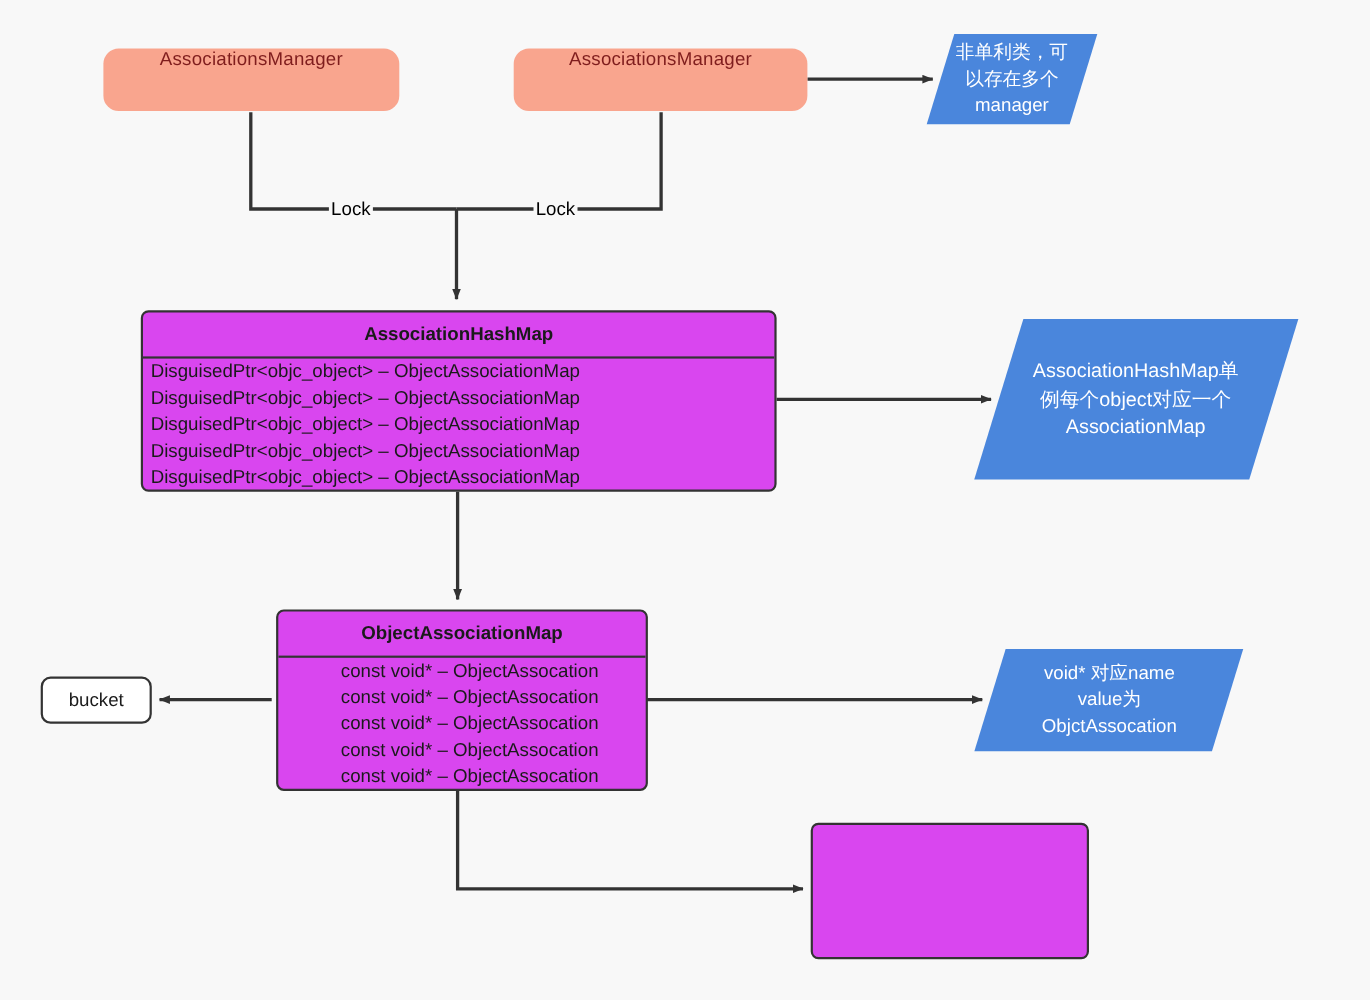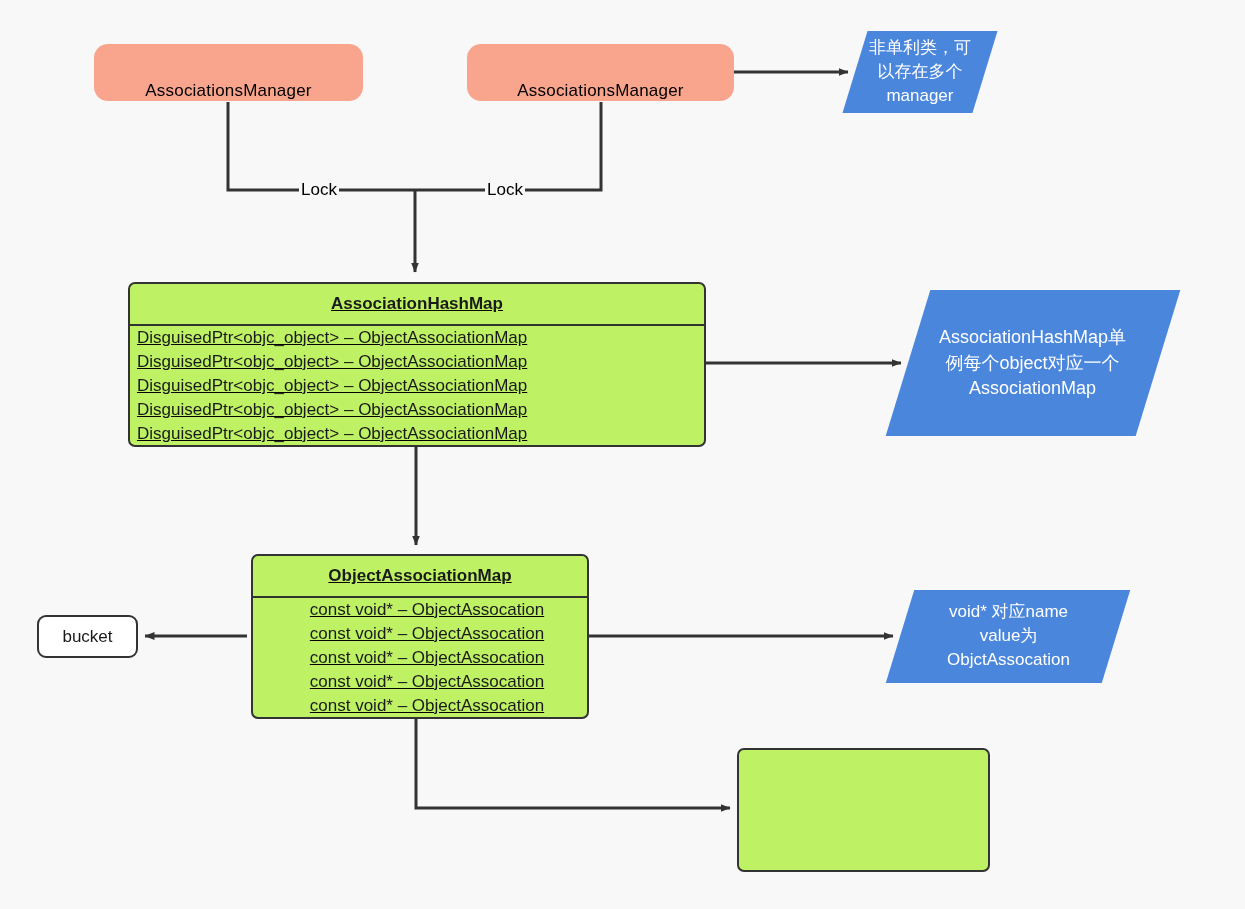--- a/index.html
+++ b/index.html
@@ -28,23 +28,23 @@
     height: 909px;
     pointer-events: none;
   }
 
   
   .pill {
     position: absolute;
     box-sizing: border-box;
     border-radius: 14px;
     display: flex;
-    align-items: flex-end;
-    justify-content: center;
-    color: #000000;
+    align-items: flex-start;
+    justify-content: center;
+    color: #7f1d1d;
     font-size: 17px;
     letter-spacing: .2px;
   }
 
   
   .callout {
     position: absolute;
     display: flex;
     align-items: center;
     justify-content: center;
@@ -57,25 +57,24 @@
   .callout > .callout-text {
     transform: skewX(17deg);
     display: block;
     white-space: pre-line;
   }
 
   
   .classbox {
     position: absolute;
     box-sizing: border-box;
-    background: #bef264;
+    background: #d946ef;
     border: 2.5px solid #333333;
     border-radius: 7px;
     overflow: hidden;
-    text-decoration: underline;
   }
   .classbox .title {
     box-sizing: border-box;
     width: 100%;
     text-align: center;
     font-weight: bold;
     font-size: 17px;
     color: #1a1a1a;
     border-bottom: 2.5px solid #333333;
     display: flex;

